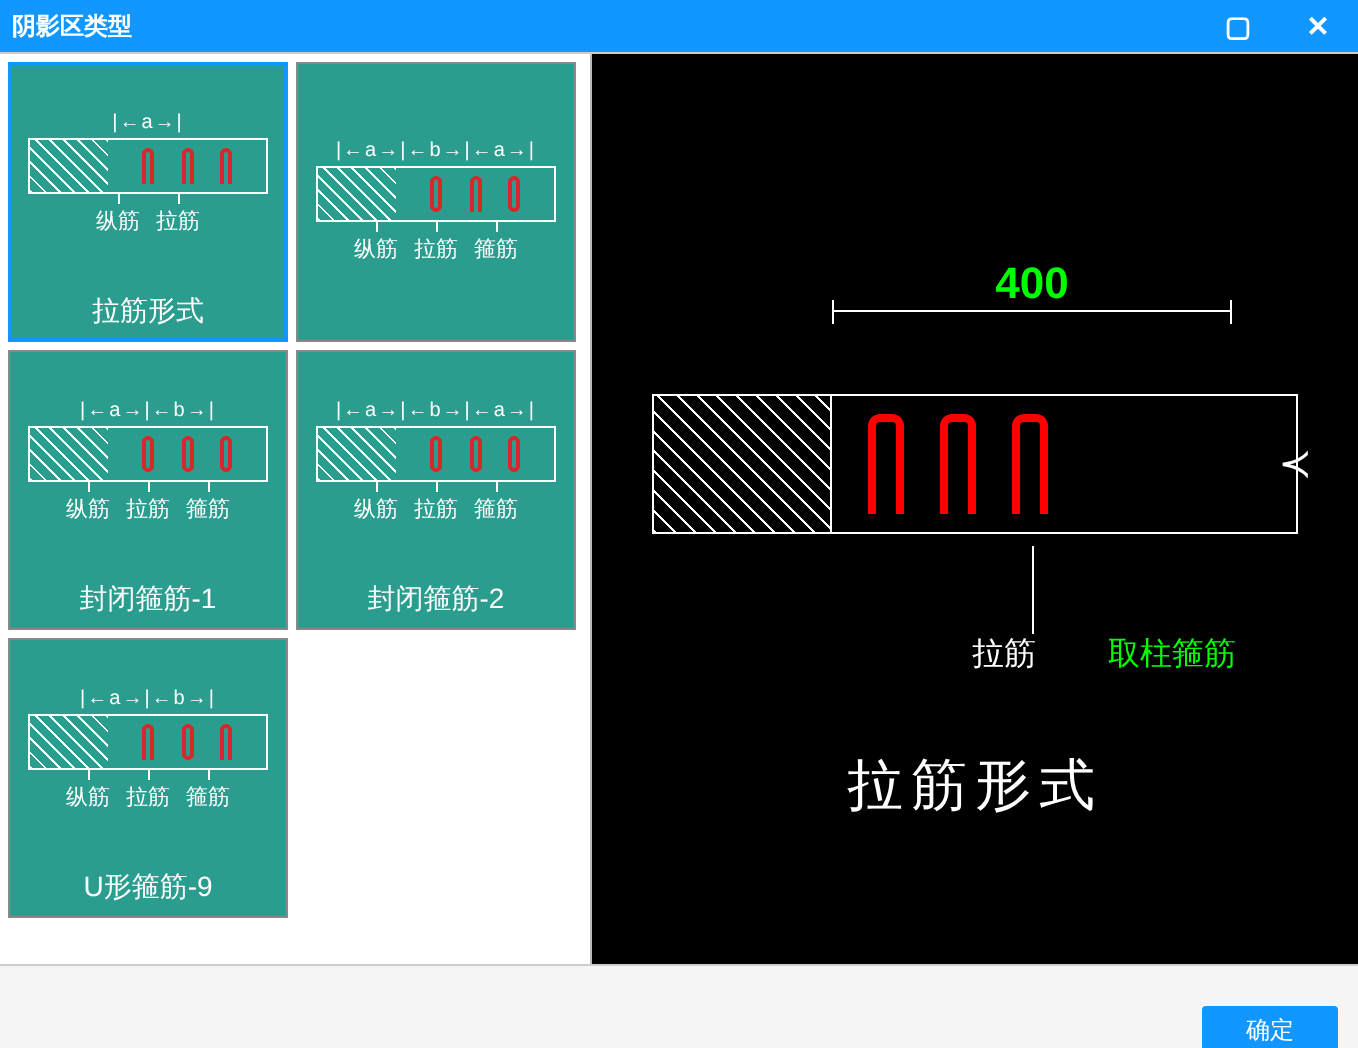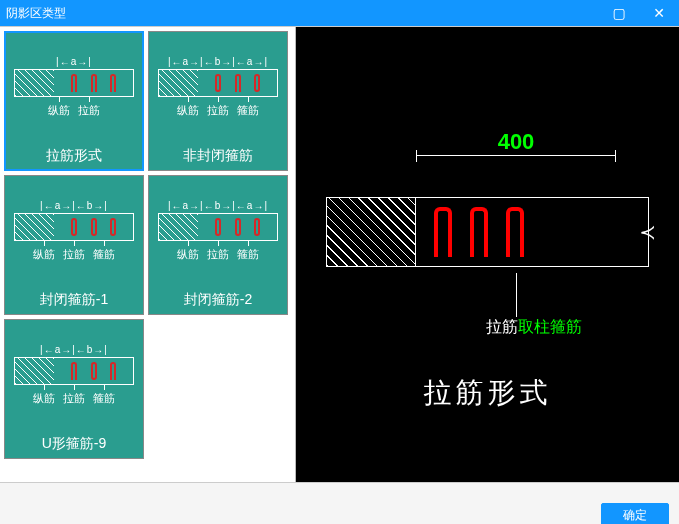--- a/index.html
+++ b/index.html
@@ -7,21 +7,21 @@
     width: 679px; height: 524px;
     font-family: "Microsoft YaHei", sans-serif;
     background: #fff;
     display: flex; flex-direction: column;
     overflow: hidden;
   }
   
   .titlebar {
     height: 26px; background: #1296ff; color: #fff;
     display: flex; align-items: center; justify-content: space-between;
-    padding-left: 6px; font-size: 12px;
+    padding-left: 6px; font-size: 12px; font-weight: bold;
   }
   .titlebar .title { }
   .titlebar .controls { display: flex; height: 100%; }
   .titlebar .ctrl {
     width: 40px; height: 100%; display: flex; align-items: center; justify-content: center;
     font-size: 14px; cursor: pointer;
   }
   
   .content {
     flex: 1; display: flex; border-top: 1px solid #ccc;
@@ -116,21 +116,21 @@
   }
   .annot {
     position:absolute; font-size:16px;
   }
   .annot .leader {
     position:absolute; background:#fff; width:1px;
   }
   .annot-1 { top: 264px; left: 60px; color:#fff; }
   .annot-1 .g { color:#00ff00; }
   .annot-2 { top: 290px; left: 190px; color:#fff; }
-  .annot-2 .g { color:#00ff00; }
+  .annot-2 .g { color:#00ff00;margin-left:36px; }
   .annot-1 .leader { left: 30px; top:-20px; height:20px; }
   .annot-2 .leader { left: 30px; top:-44px; height:44px; }
   .preview-title {
     position:absolute; bottom: 70px; left:0; right:0; text-align:center;
     color:#fff; font-size: 28px; letter-spacing: 4px;
   }
   
   .footer {
     height: 42px; background:#f5f5f5; border-top:1px solid #ccc;
     display:flex; align-items:center; justify-content:flex-end;
@@ -190,21 +190,20 @@
             <div class="rebar"></div>
             <div class="rebar full"></div>
           </div>
         </div>
         <div class="labels-row">
           <span class="lbl">纵筋</span>
           <span class="lbl">拉筋</span>
           <span class="lbl">箍筋</span>
         </div>
       </div>
-      <div class="caption">非封闭箍筋</div>
     </div>
 
     <div class="thumb">
       <div class="cad-mini">
         <div class="dim-row">|←a→|←b→|</div>
         <div class="bar-row">
           <div class="hatch"></div>
           <div class="rebar-zone">
             <div class="rebar full"></div>
             <div class="rebar full"></div>

